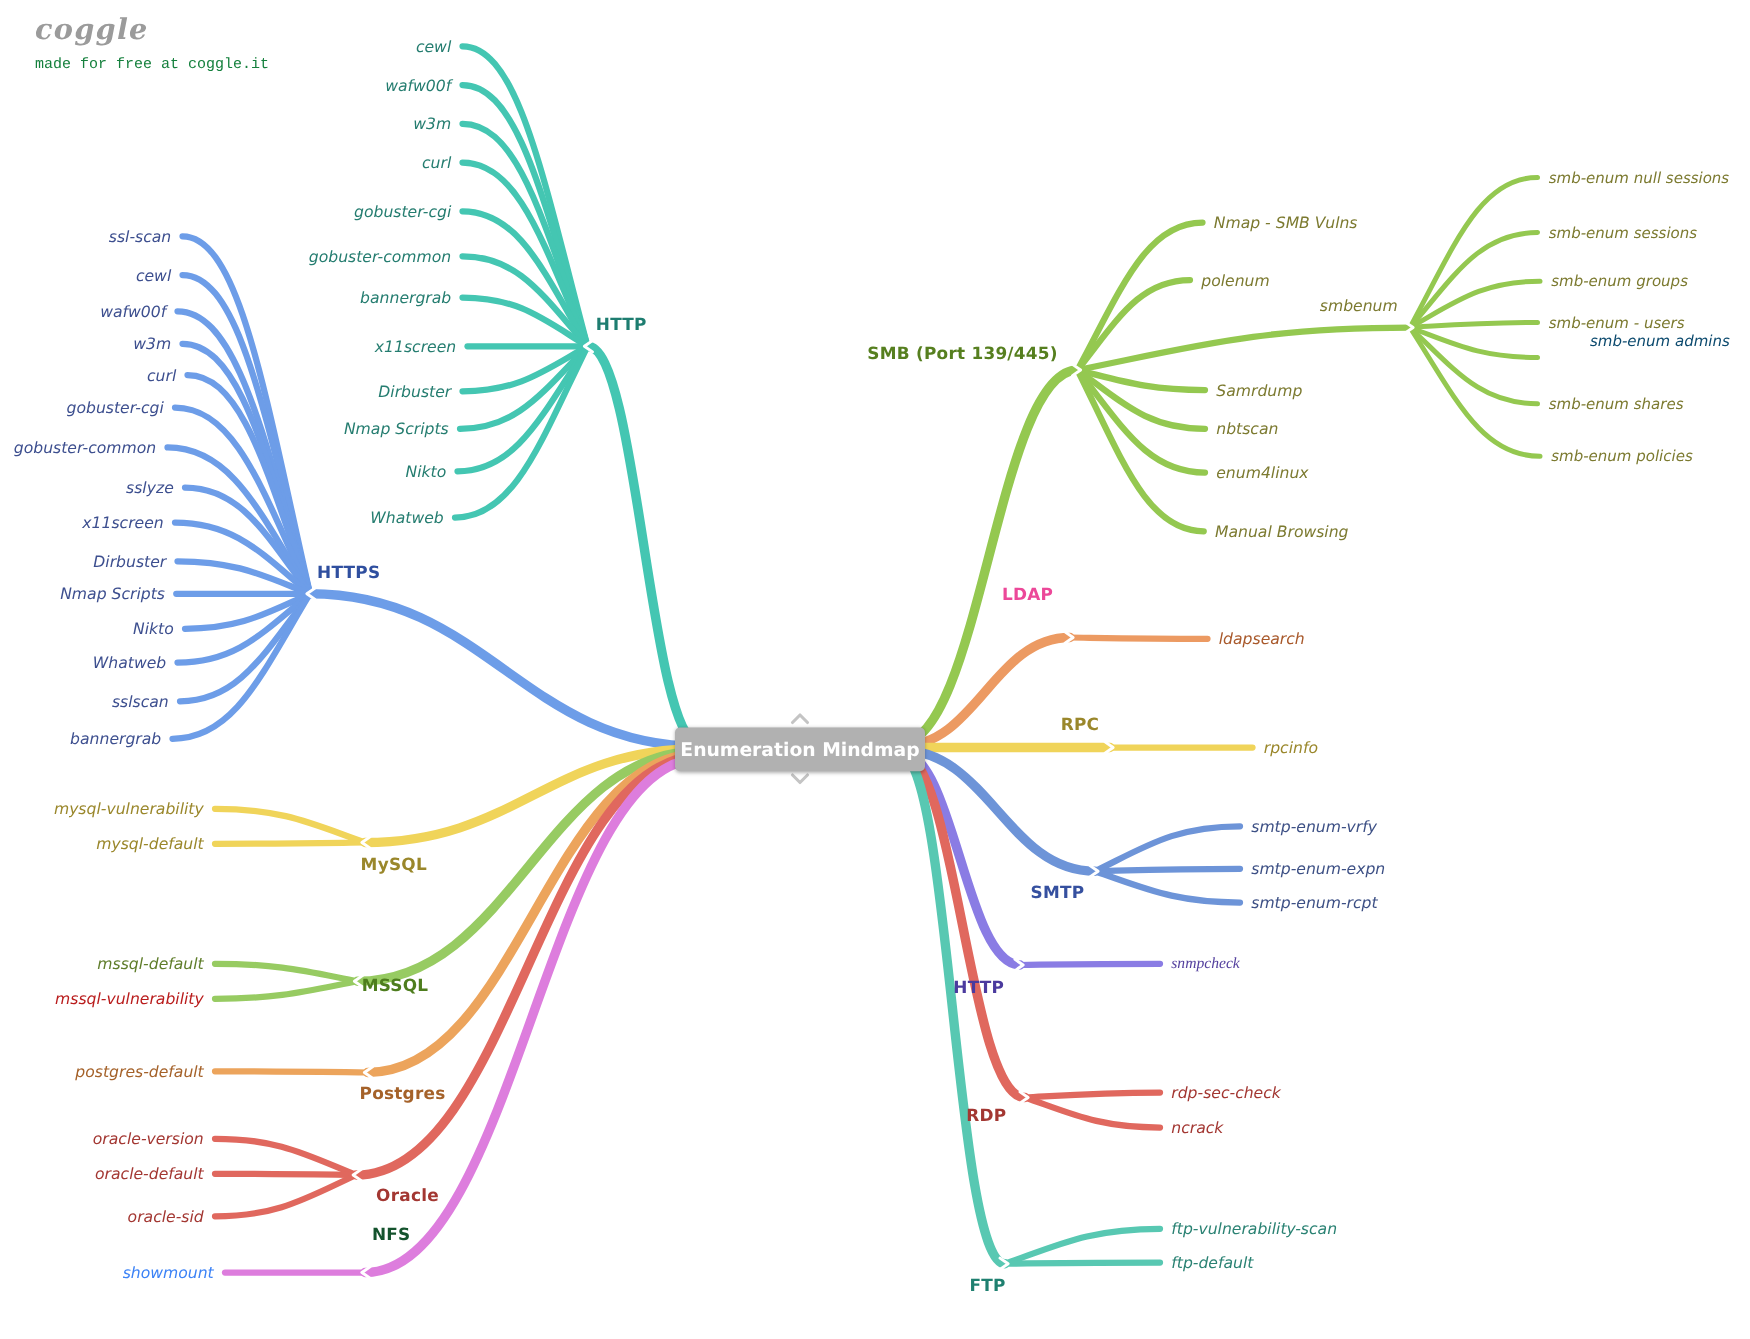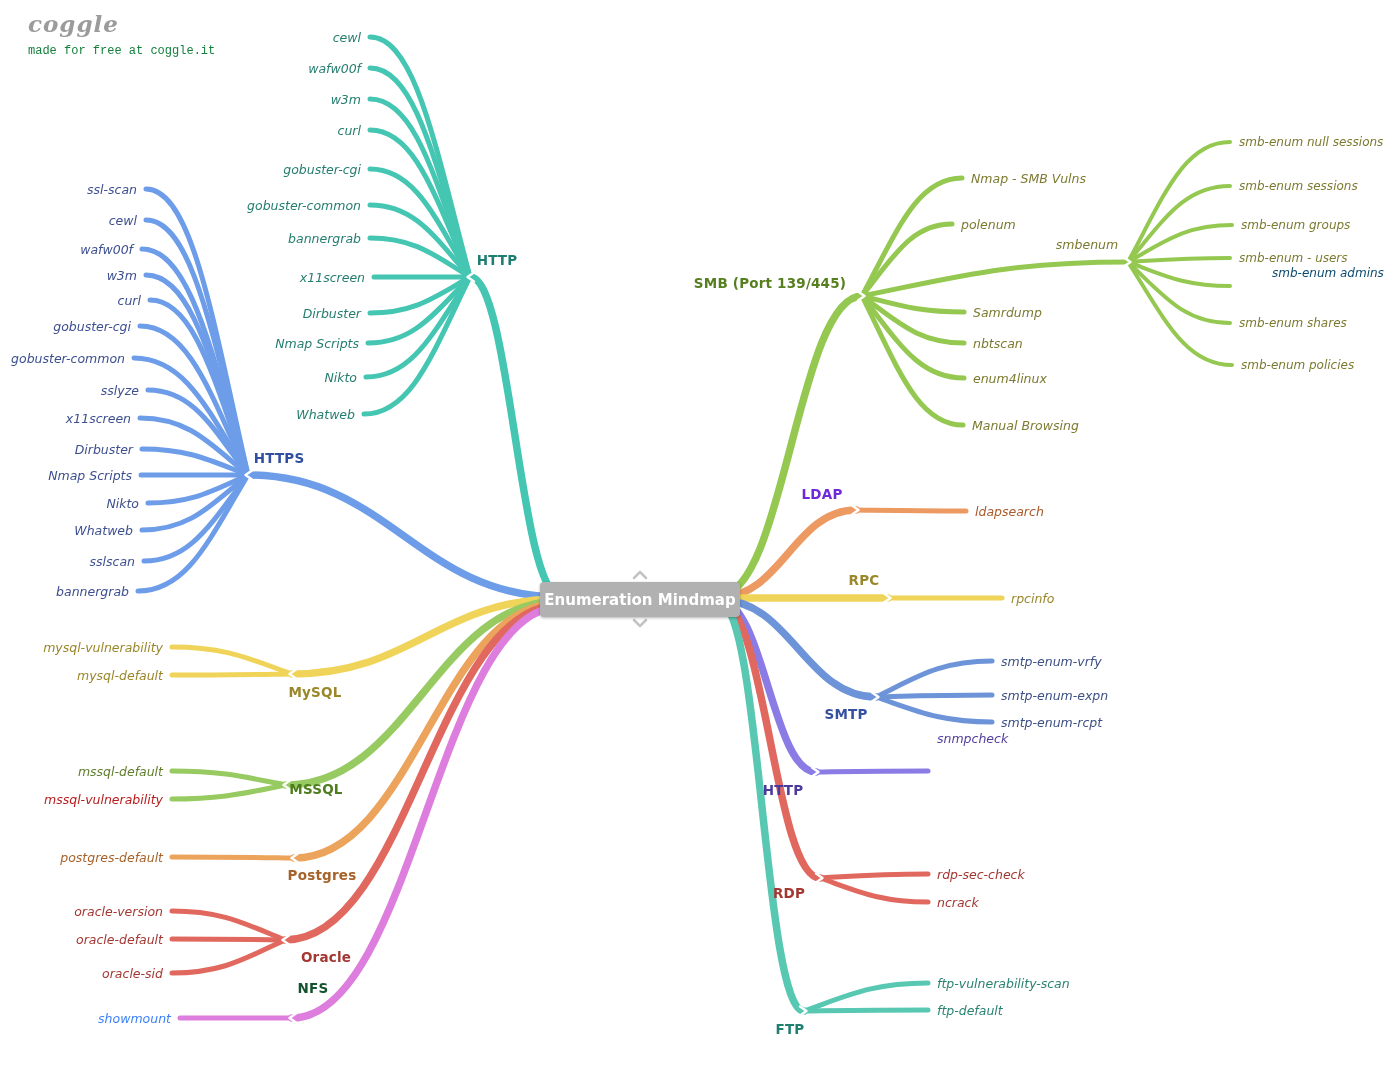--- a/index.html
+++ b/index.html
@@ -187,28 +187,28 @@
     <div class="item-label right child-label" style="left: 1239px; top: 258px; color: rgb(124, 122, 48);">smb-enum - users</div>
     <div class="item-label right child-label" style="left: 1239px; top: 273px; color: #0c4a6e; margin-left: 33px;">smb-enum admins</div>
     <div class="item-label right child-label" style="left: 1239px; top: 323px; color: rgb(124, 122, 48);">smb-enum shares</div>
     <div class="item-label right child-label" style="left: 1241px; top: 365px; color: rgb(124, 122, 48);">smb-enum policies</div>
     <div class="item-label right" style="left: 973px; top: 312px; color: rgb(124, 122, 48);">Samrdump</div>
     <div class="item-label right" style="left: 973px; top: 343px; color: rgb(124, 122, 48);">nbtscan</div>
     <div class="item-label right" style="left: 973px; top: 378px; color: rgb(124, 122, 48);">enum4linux</div>
     <div class="item-label right" style="left: 972px; top: 425px; color: rgb(124, 122, 48);">Manual Browsing</div>
     <div class="branch-label" style="left: 770px; top: 283px; color: rgb(86, 127, 31);">SMB (Port 139/445)</div>
     <div class="item-label right" style="left: 975px; top: 511px; color: rgb(168, 88, 42);">ldapsearch</div>
-    <div class="branch-label" style="left: 822px; top: 494px; color: #6d28d9;">LDAP</div>
+    <div class="branch-label" style="left: 822px; top: 476px; color: #ec4899;">LDAP</div>
     <div class="item-label right" style="left: 1011px; top: 598px; color: rgb(154, 135, 43);">rpcinfo</div>
     <div class="branch-label" style="left: 864px; top: 580px; color: rgb(154, 135, 43);">RPC</div>
     <div class="item-label right" style="left: 1001px; top: 661px; color: rgb(61, 80, 133);">smtp-enum-vrfy</div>
     <div class="item-label right" style="left: 1001px; top: 695px; color: rgb(61, 80, 133);">smtp-enum-expn</div>
     <div class="item-label right" style="left: 1001px; top: 722px; color: rgb(61, 80, 133);">smtp-enum-rcpt</div>
     <div class="branch-label" style="left: 846px; top: 714px; color: rgb(53, 80, 159);">SMTP</div>
-    <div class="item-label right" style="left: 937px; top: 738px; color: rgb(84, 64, 158);">snmpcheck</div>
+    <div class="item-label right" style="left: 937px; top: 771px; color: rgb(84, 64, 158); font-family: Liberation Serif, serif;">snmpcheck</div>
     <div class="branch-label" style="left: 783px; top: 790px; color: rgb(75, 58, 158);">HTTP</div>
     <div class="item-label right" style="left: 937px; top: 874px; color: rgb(163, 55, 50);">rdp-sec-check</div>
     <div class="item-label right" style="left: 937px; top: 902px; color: rgb(163, 55, 50);">ncrack</div>
     <div class="branch-label" style="left: 789px; top: 893px; color: rgb(163, 55, 50);">RDP</div>
     <div class="item-label right" style="left: 937px; top: 983px; color: rgb(42, 130, 115);">ftp-vulnerability-scan</div>
     <div class="item-label right" style="left: 937px; top: 1010px; color: rgb(42, 130, 115);">ftp-default</div>
     <div class="branch-label" style="left: 790px; top: 1029px; color: rgb(31, 128, 112);">FTP</div>
   </div>
 
 <div id="center-node">Enumeration Mindmap</div>

